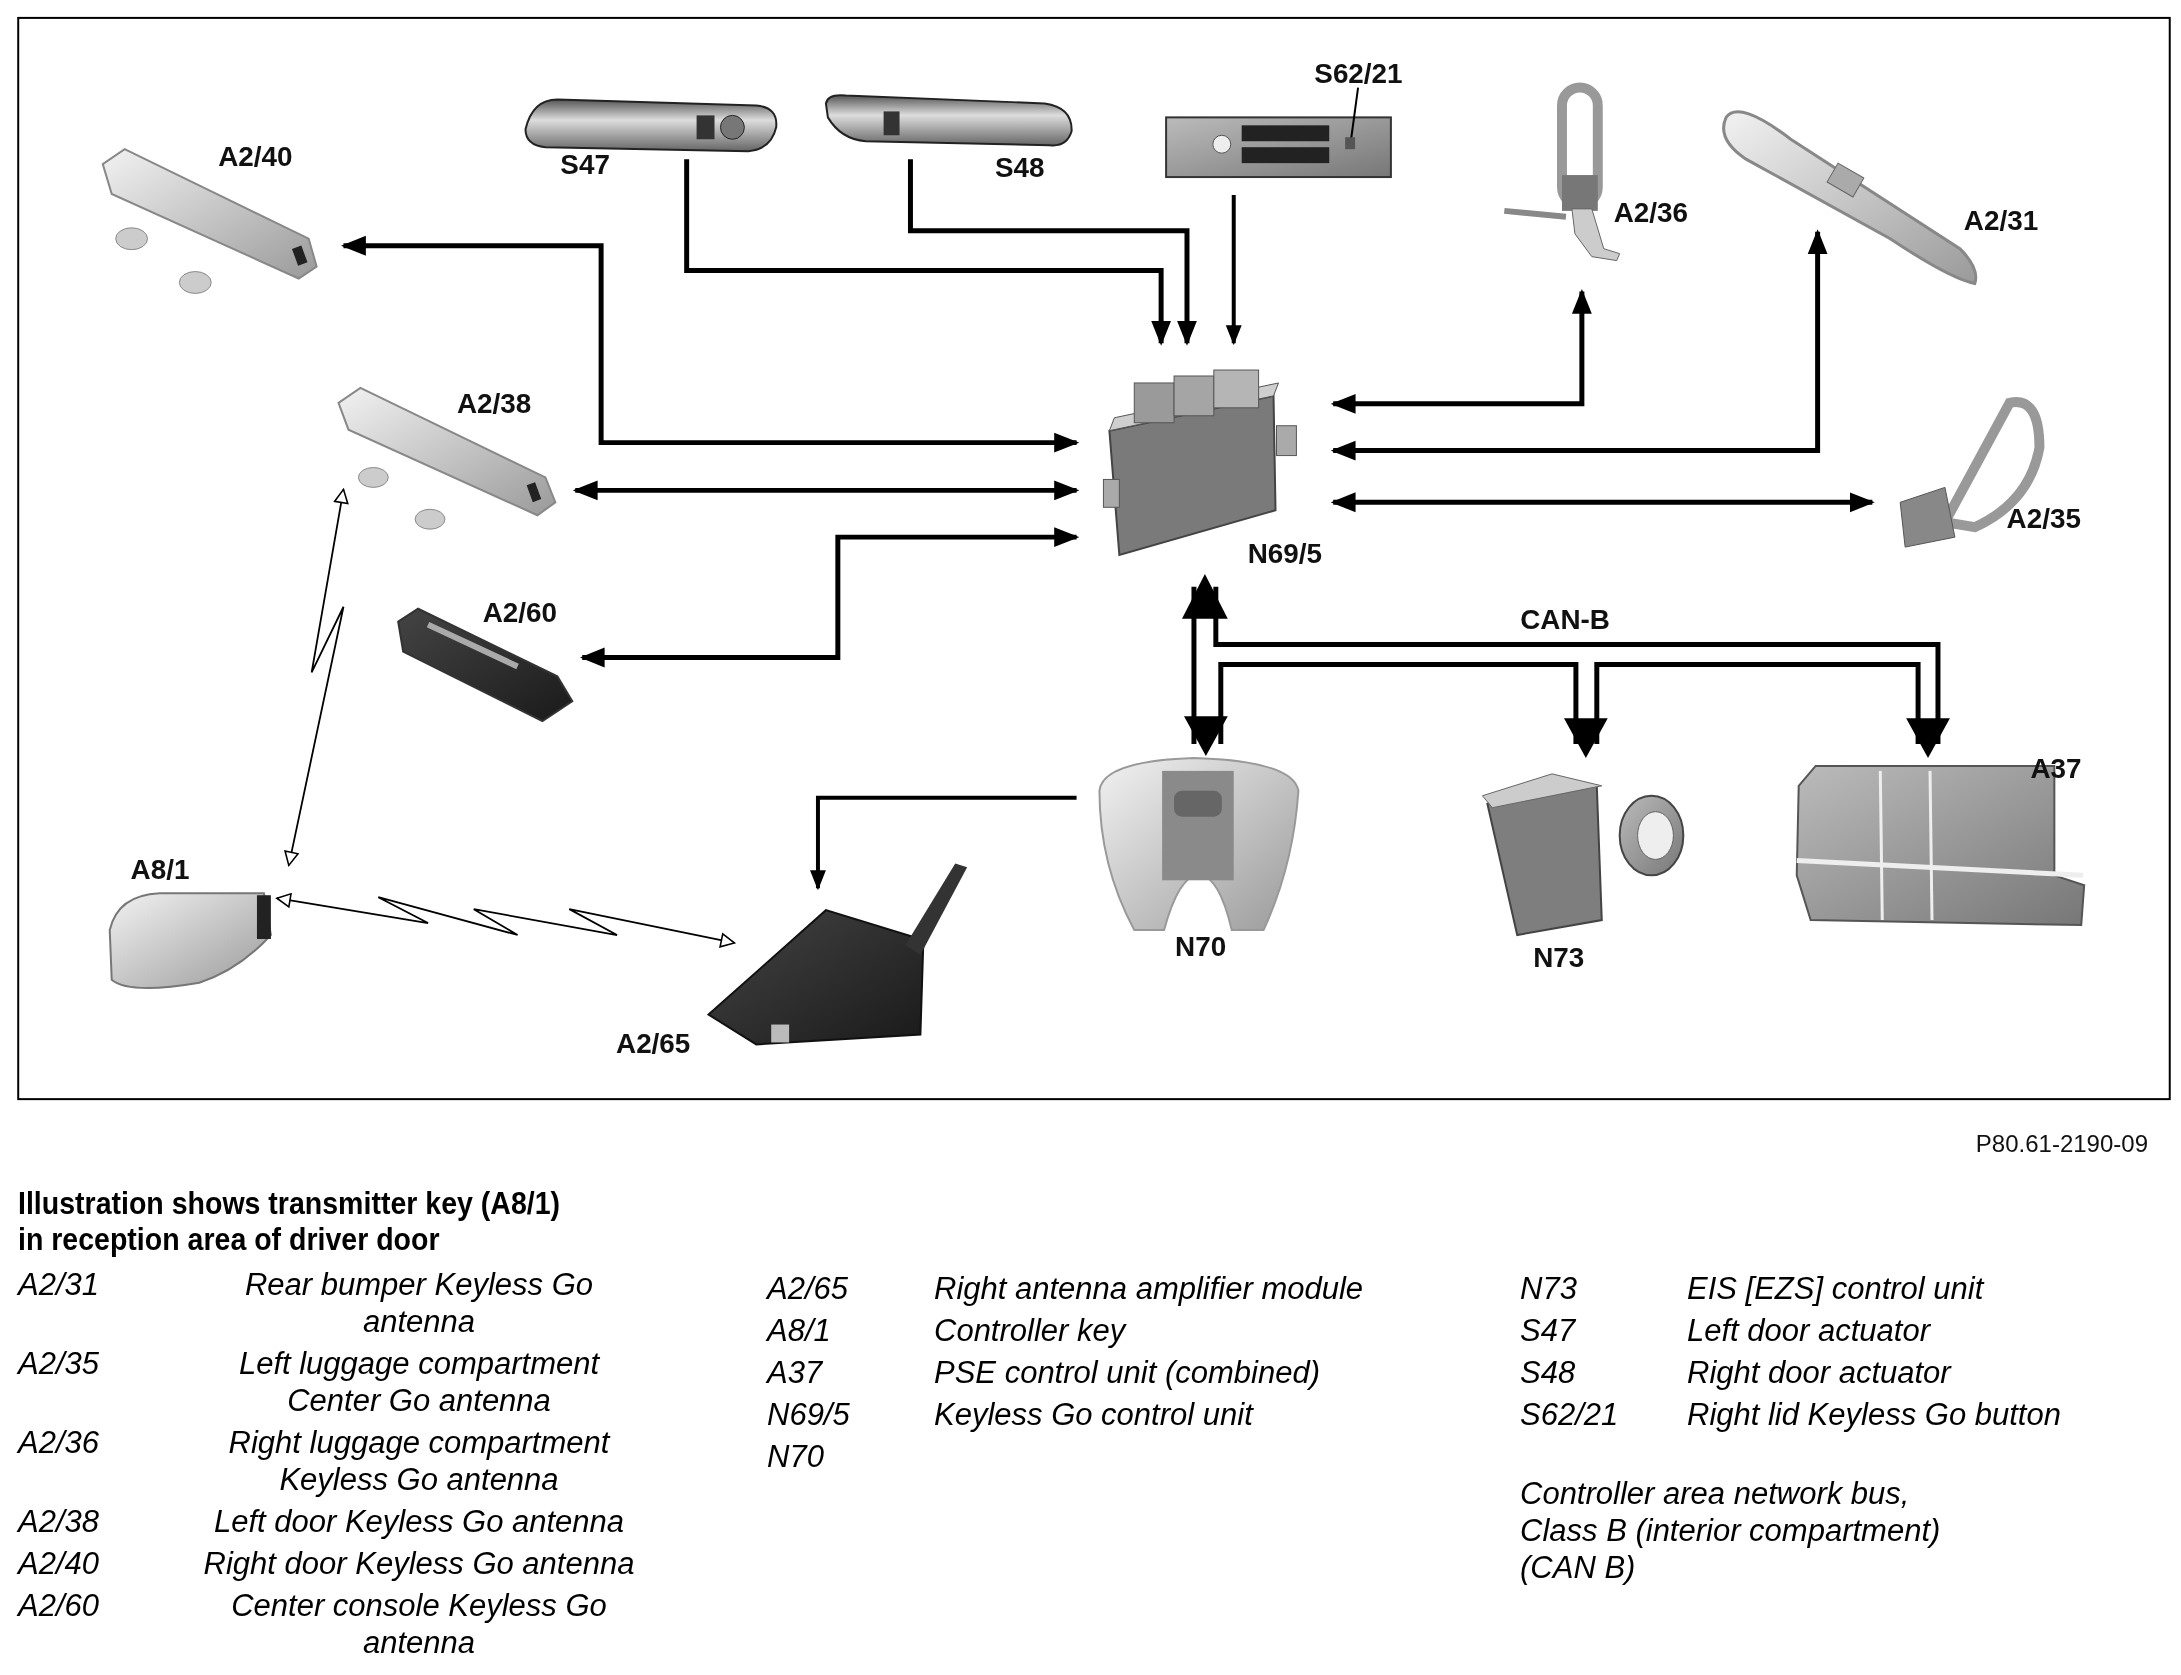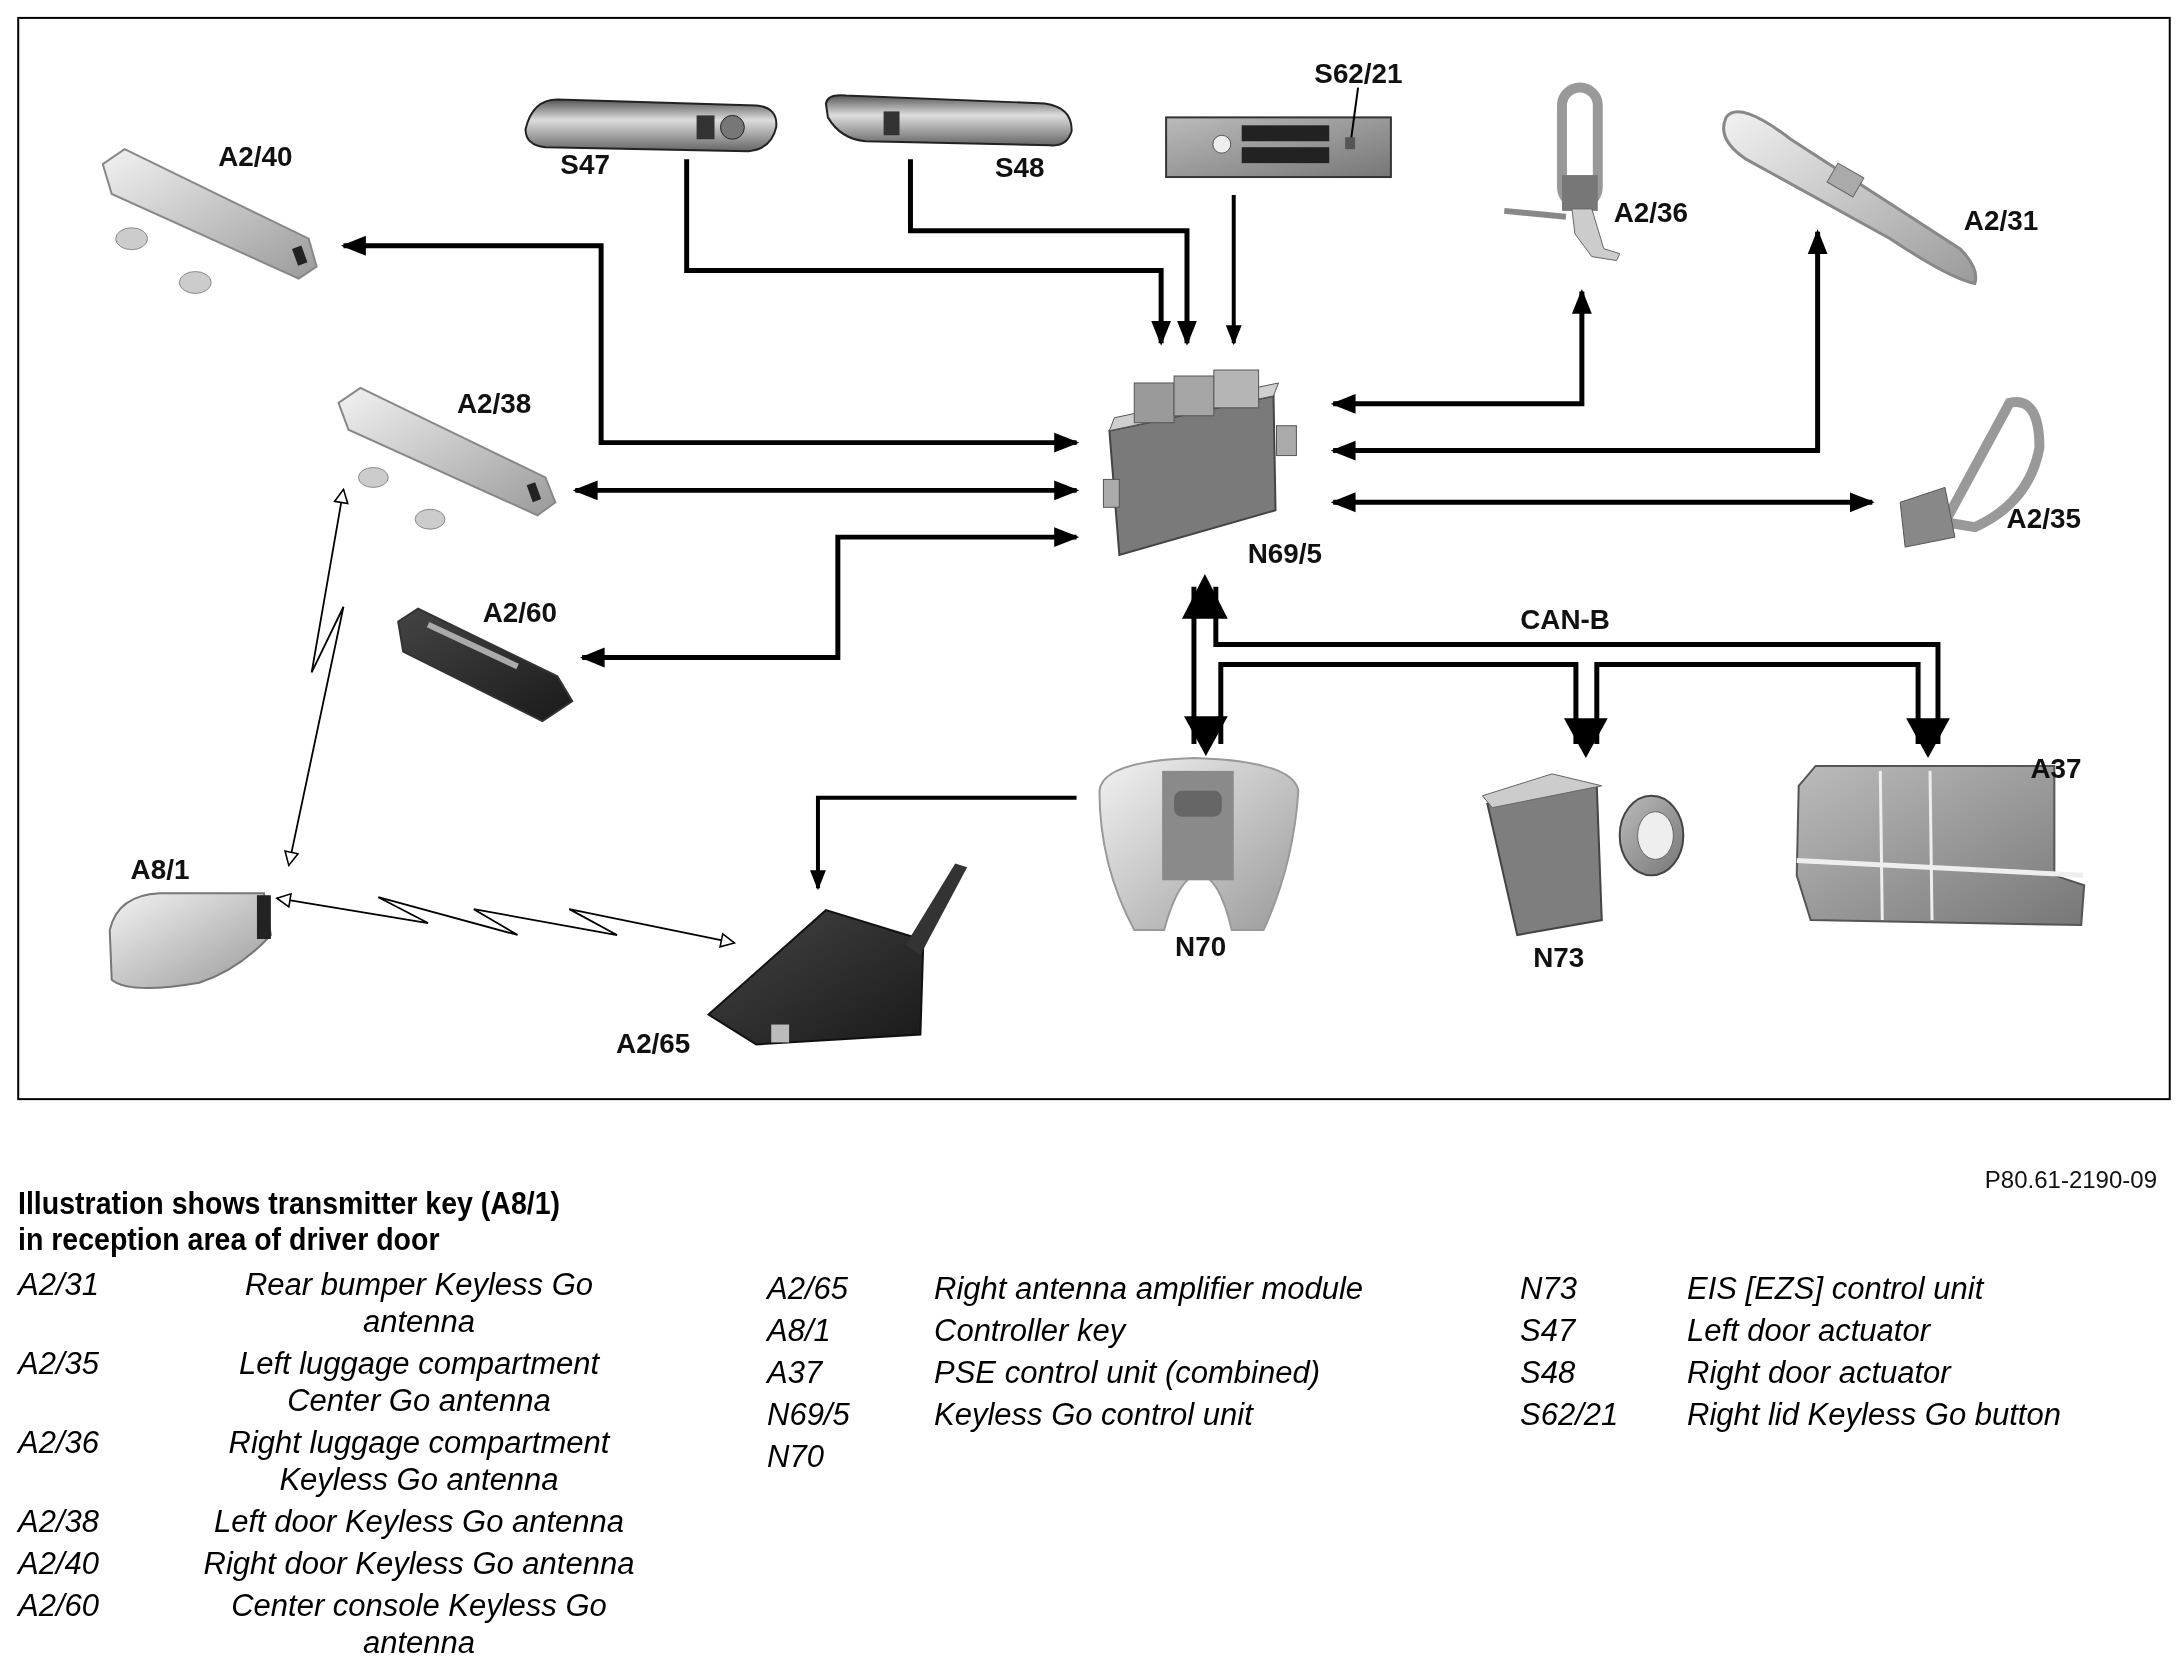--- a/index.html
+++ b/index.html
@@ -1,19 +1,19 @@
 <!DOCTYPE html>
 <html><head>
 <meta charset="utf-8">
 <style>
   html, body { margin:0; padding:0; background:#ffffff; }
   body { width:2181px; height:1676px; position:relative; overflow:hidden; font-family:"Liberation Sans", sans-serif; color:#000; }
   #diagram { position:absolute; left:0; top:0; width:2181px; height:1124px; }
   .lbl { font-family:"Liberation Sans", sans-serif; font-weight:bold; font-size:28px; fill:#111; }
-  .fig-id { position:absolute; right:24px; top:1130px; font-size:24px; color:#111;margin-top:36px; }
+  .fig-id { position:absolute; right:33px; top:1130px; font-size:24px; color:#111; }
   .caption { position:absolute; left:18px; top:1186px; font-weight:bold; font-size:31px; line-height:36px; transform:scaleX(0.92); transform-origin:left top; }
   .legend-col { position:absolute; top:1262px; font-style:italic; font-size:31px; line-height:37px; }
   .legend-col .row { display:flex; margin-bottom:5px; }
   .legend-col .code { width:167px; flex:none; }
   .legend-col .desc { white-space:pre-line; }
   .legend-col .gap { height:37px; }
   #col1 { left:18px; width:687px; top:1266px; }
   #col1 .desc { width:468px;text-align:center; }
   #col2 { left:767px; top:1270px; width:677px; }
   #col3 { left:1520px; top:1270px; width:637px; }
@@ -275,15 +275,18 @@
     <div class="row">
       <span class="code">S48</span>
       <span class="desc">Right door actuator</span>
     </div>
     <div class="row">
       <span class="code">S62/21</span>
       <span class="desc">Right lid Keyless Go button</span>
     </div>
     <div class="gap"></div>
     <div class="row">
+      <span class="desc">Controller area network bus,
+Class B (interior compartment)
+(CAN B)</span>
     </div>
   </div>
 
 
 </body></html>

